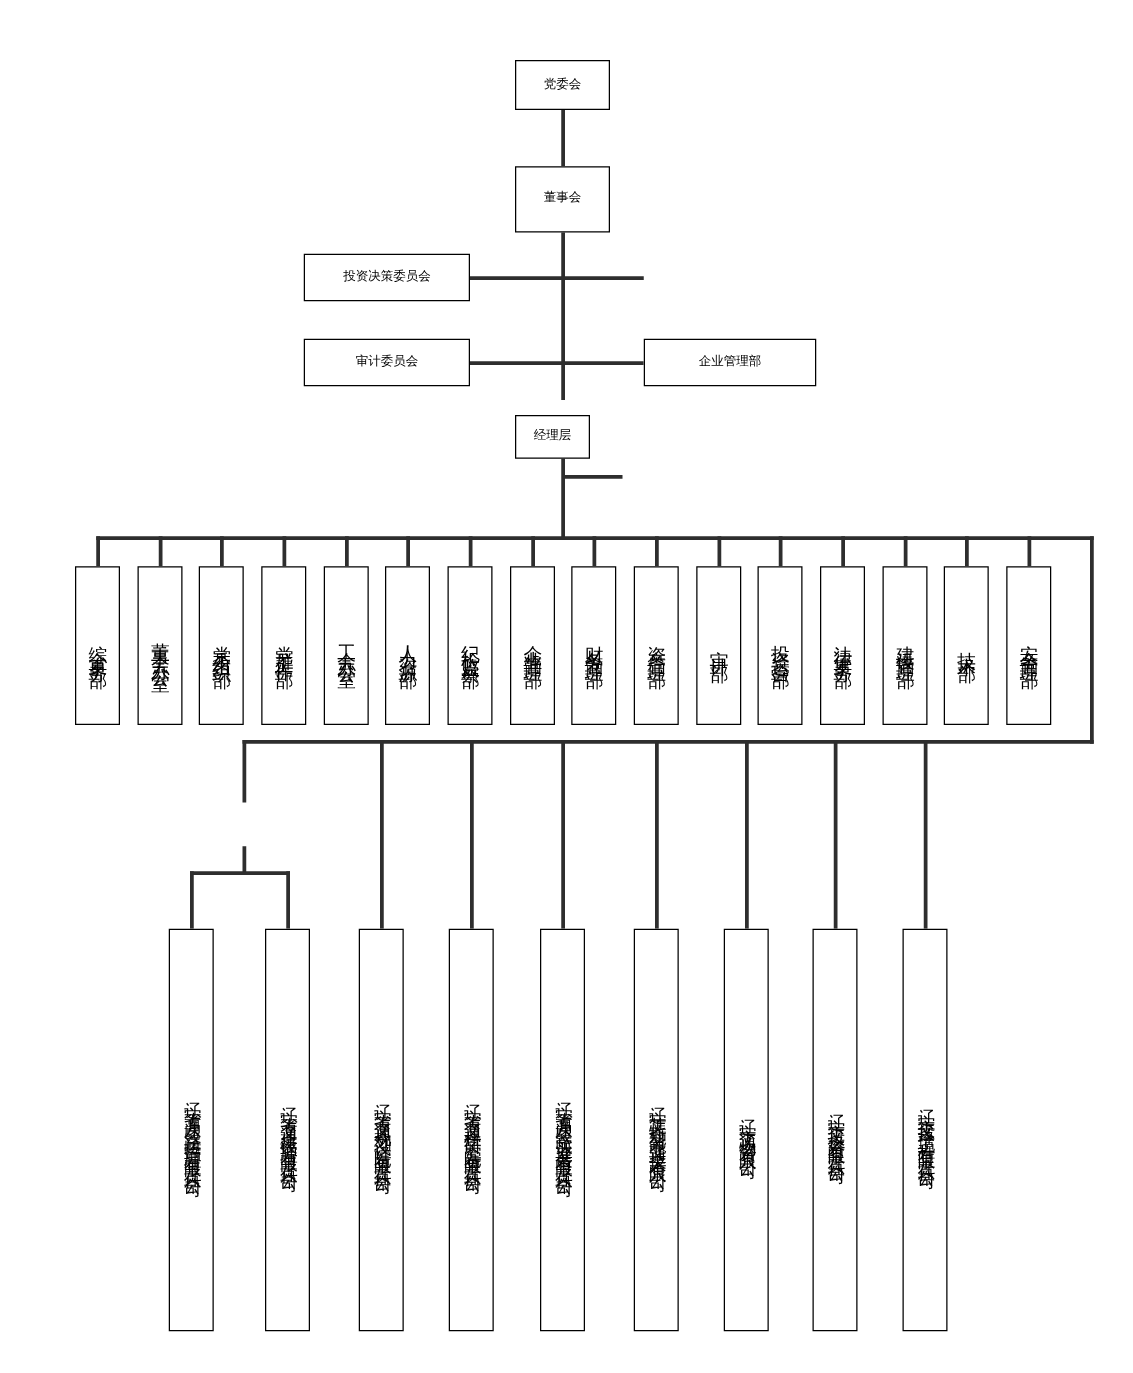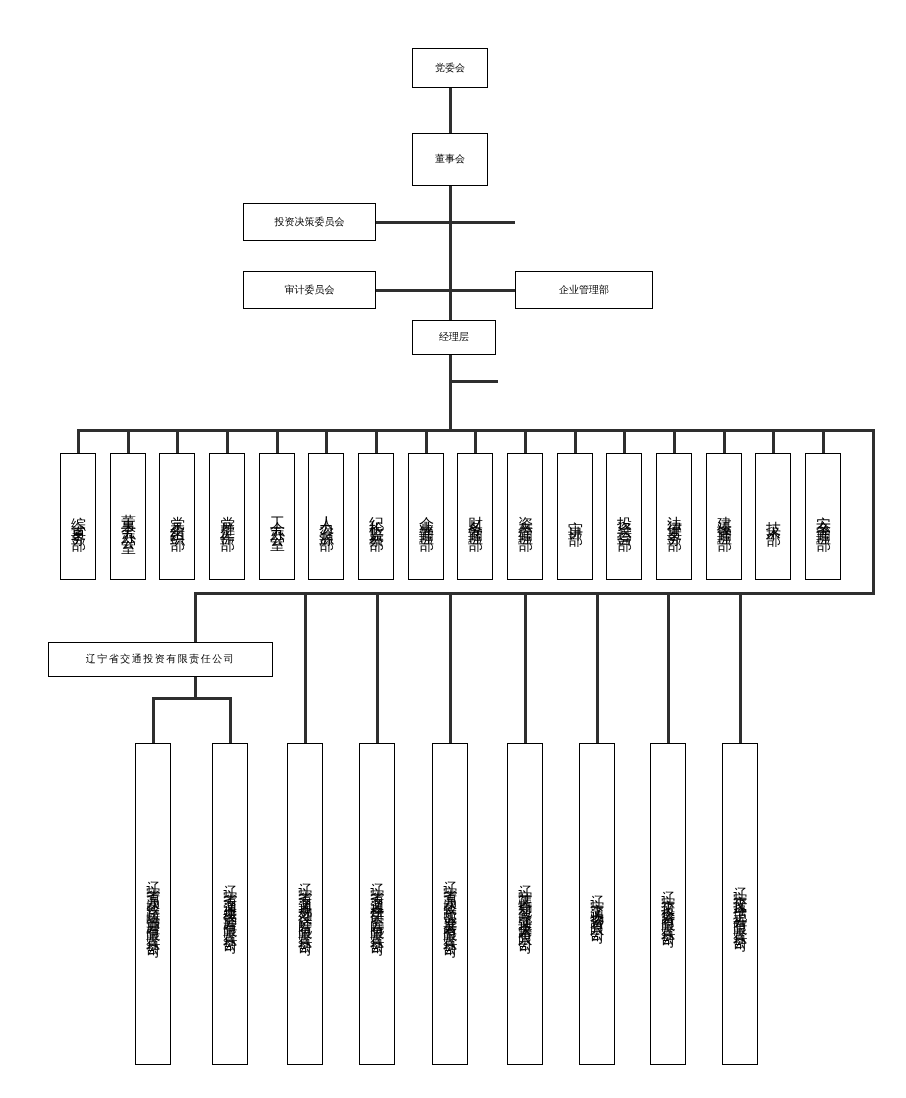--- a/index.html
+++ b/index.html
@@ -108,21 +108,21 @@
 
 
   <div class="box" style="left:243px; top:271px; width:133px; height:38px">
     <span>审计委员会</span>
   </div>
 
   <div class="box" style="left:515px; top:271px; width:138px; height:38px">
     <span>企业管理部</span>
   </div>
 
-  <div class="box" style="left:412px; top:320px; width:84px; height:35px">
+  <div class="box" style="left:412px; top:332px; width:60px; height:35px">
     <span>经理层</span>
   </div>
 
 
   <div class="box dept" style="left:60px;  top:453px; width:36px; height:127px">
     <span class="vtext">综合事务部</span>
   </div>
   <div class="box dept" style="left:110px; top:453px; width:36px; height:127px">
     <span class="vtext">董事会办公室</span>
   </div>
@@ -162,23 +162,20 @@
   <div class="box dept" style="left:706px; top:453px; width:36px; height:127px">
     <span class="vtext">建设管理部</span>
   </div>
   <div class="box dept" style="left:755px; top:453px; width:36px; height:127px">
     <span class="vtext">技术部</span>
   </div>
   <div class="box dept" style="left:805px; top:453px; width:36px; height:127px">
     <span class="vtext">安全管理部</span>
   </div>
 
-  <div class="box parent-co" style="left:48px; top:642px; width:225px; height:35px">
-    <span>辽宁省交通投资有限责任公司</span>
-  </div>
 
   <div class="box sub" style="left:135px; top:743px; width:36px; height:322px">
     <span class="vtext">辽宁省高速公路运营管理有限责任公司</span>
   </div>
   <div class="box sub" style="left:212px; top:743px; width:36px; height:322px">
     <span class="vtext">辽宁省交通建设管理有限责任公司</span>
   </div>
   <div class="box sub" style="left:287px; top:743px; width:36px; height:322px">
     <span class="vtext">辽宁省交通规划设计院有限责任公司</span>
   </div>

